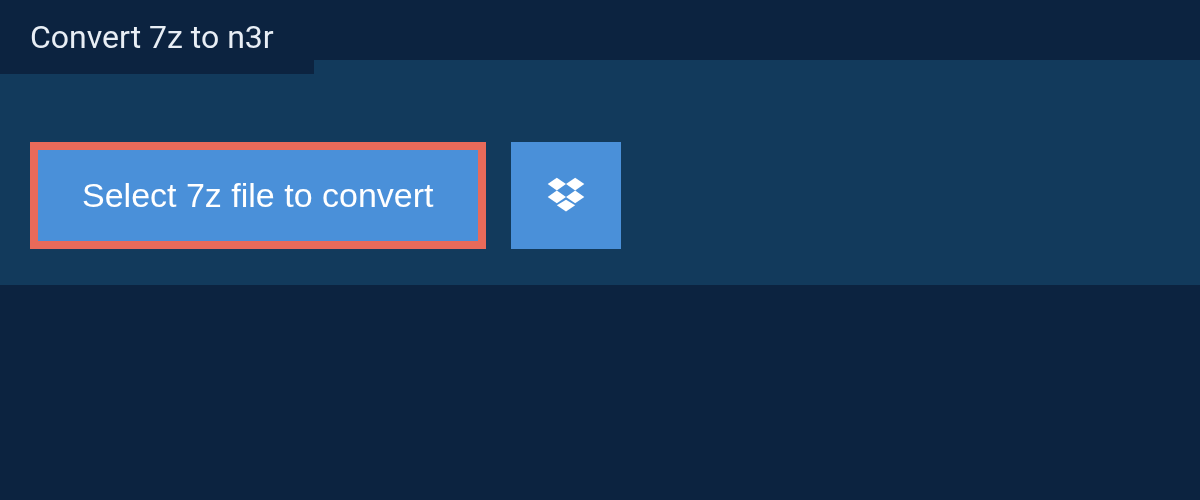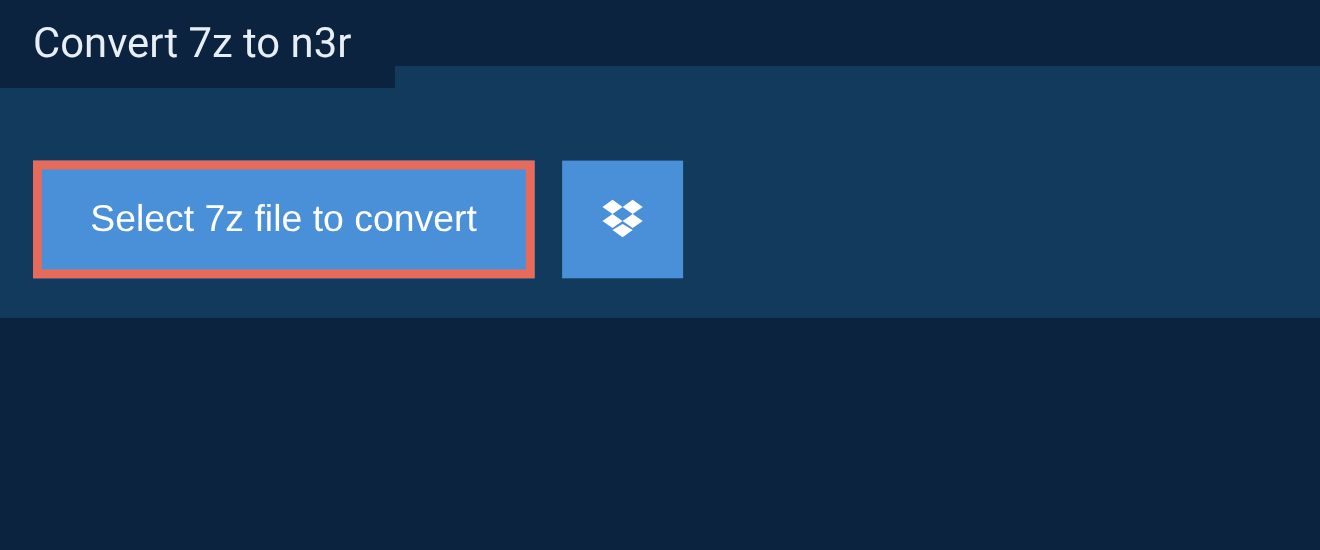--- a/index.html
+++ b/index.html
@@ -22,21 +22,21 @@
     .tab-header {
       display: inline-block;
       background: #0c2340;
       padding: 18px 40px 18px 30px;
       position: relative;
       top: -60px;
       margin-bottom: -60px;
     }
     .tab-title {
       color: #e8eef5;
-      font-size: 38px;
+      font-size: 32px;
       font-weight: 400;
     }
     .button-row {
       display: flex;
       gap: 25px;
       padding: 30px 30px 36px 30px;
       align-items: stretch;
     }
     .select-file-btn {
       background: #4a90d9;

